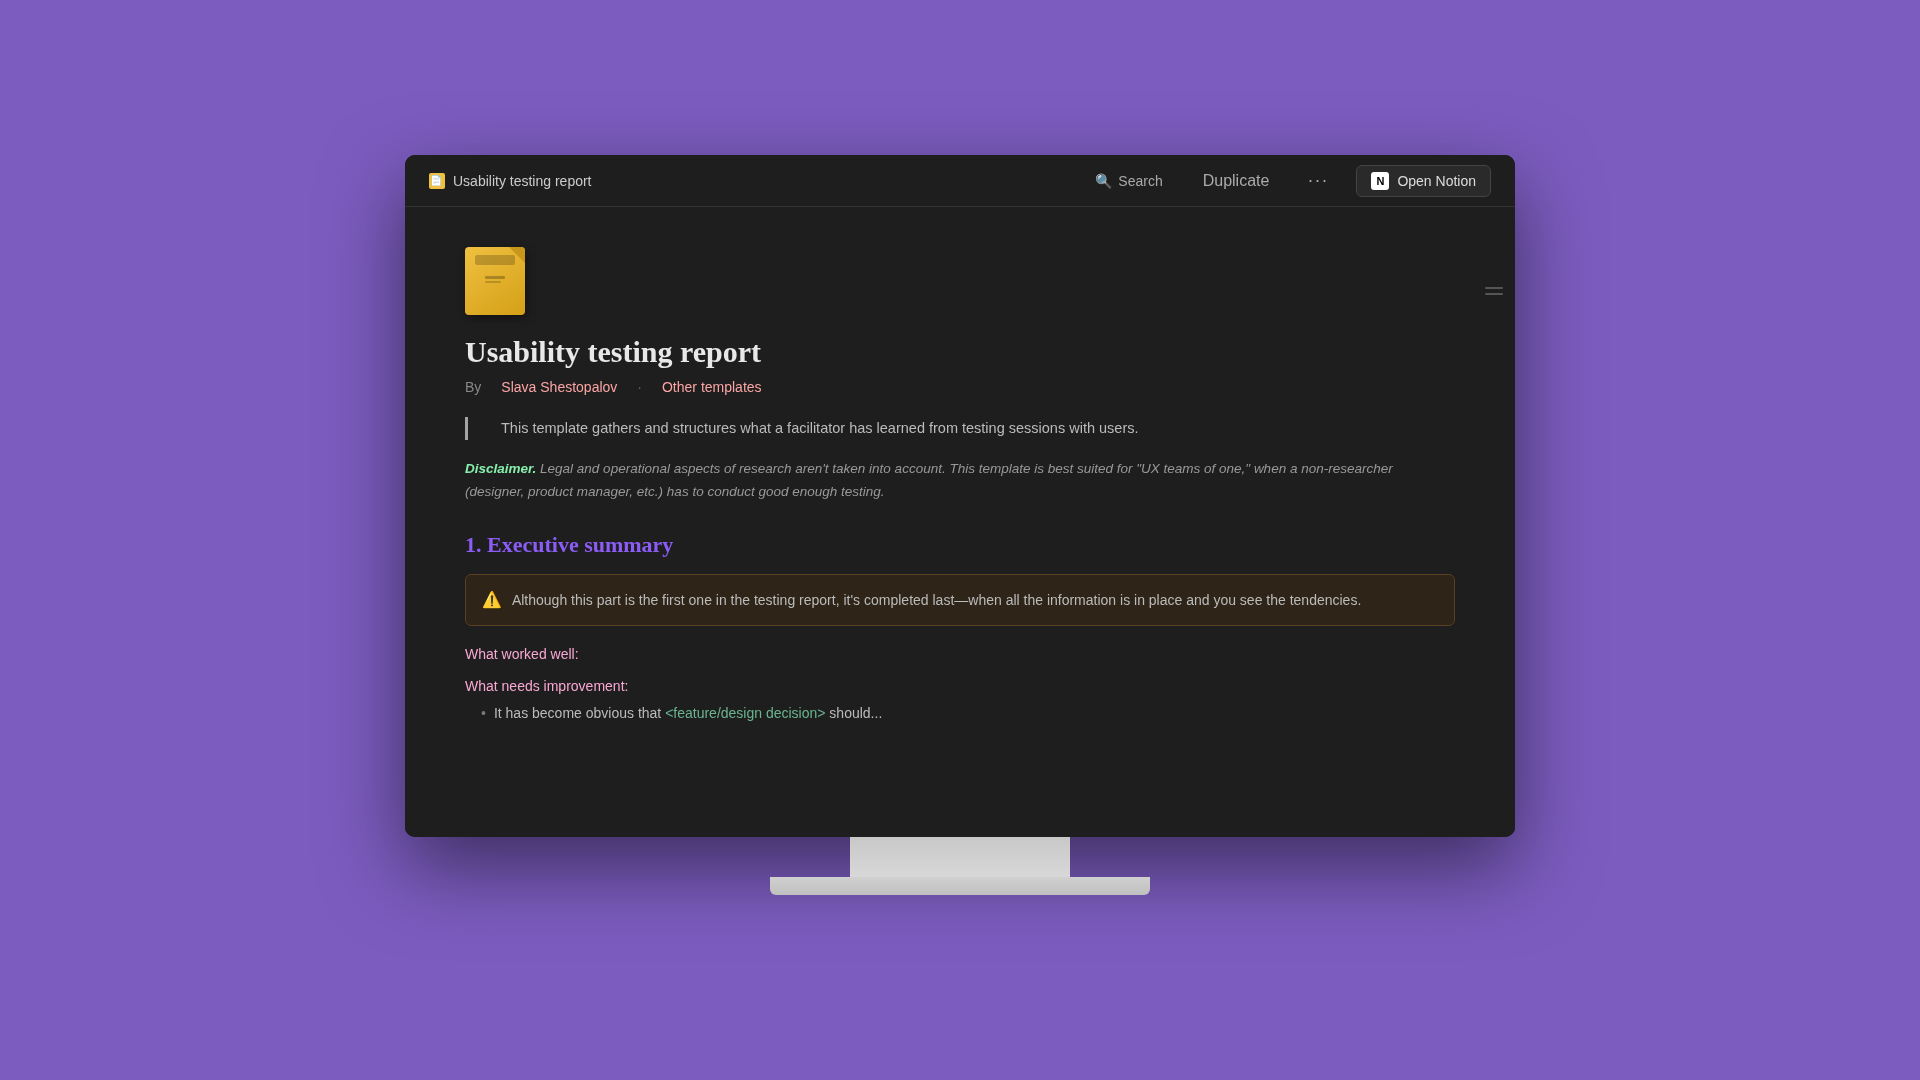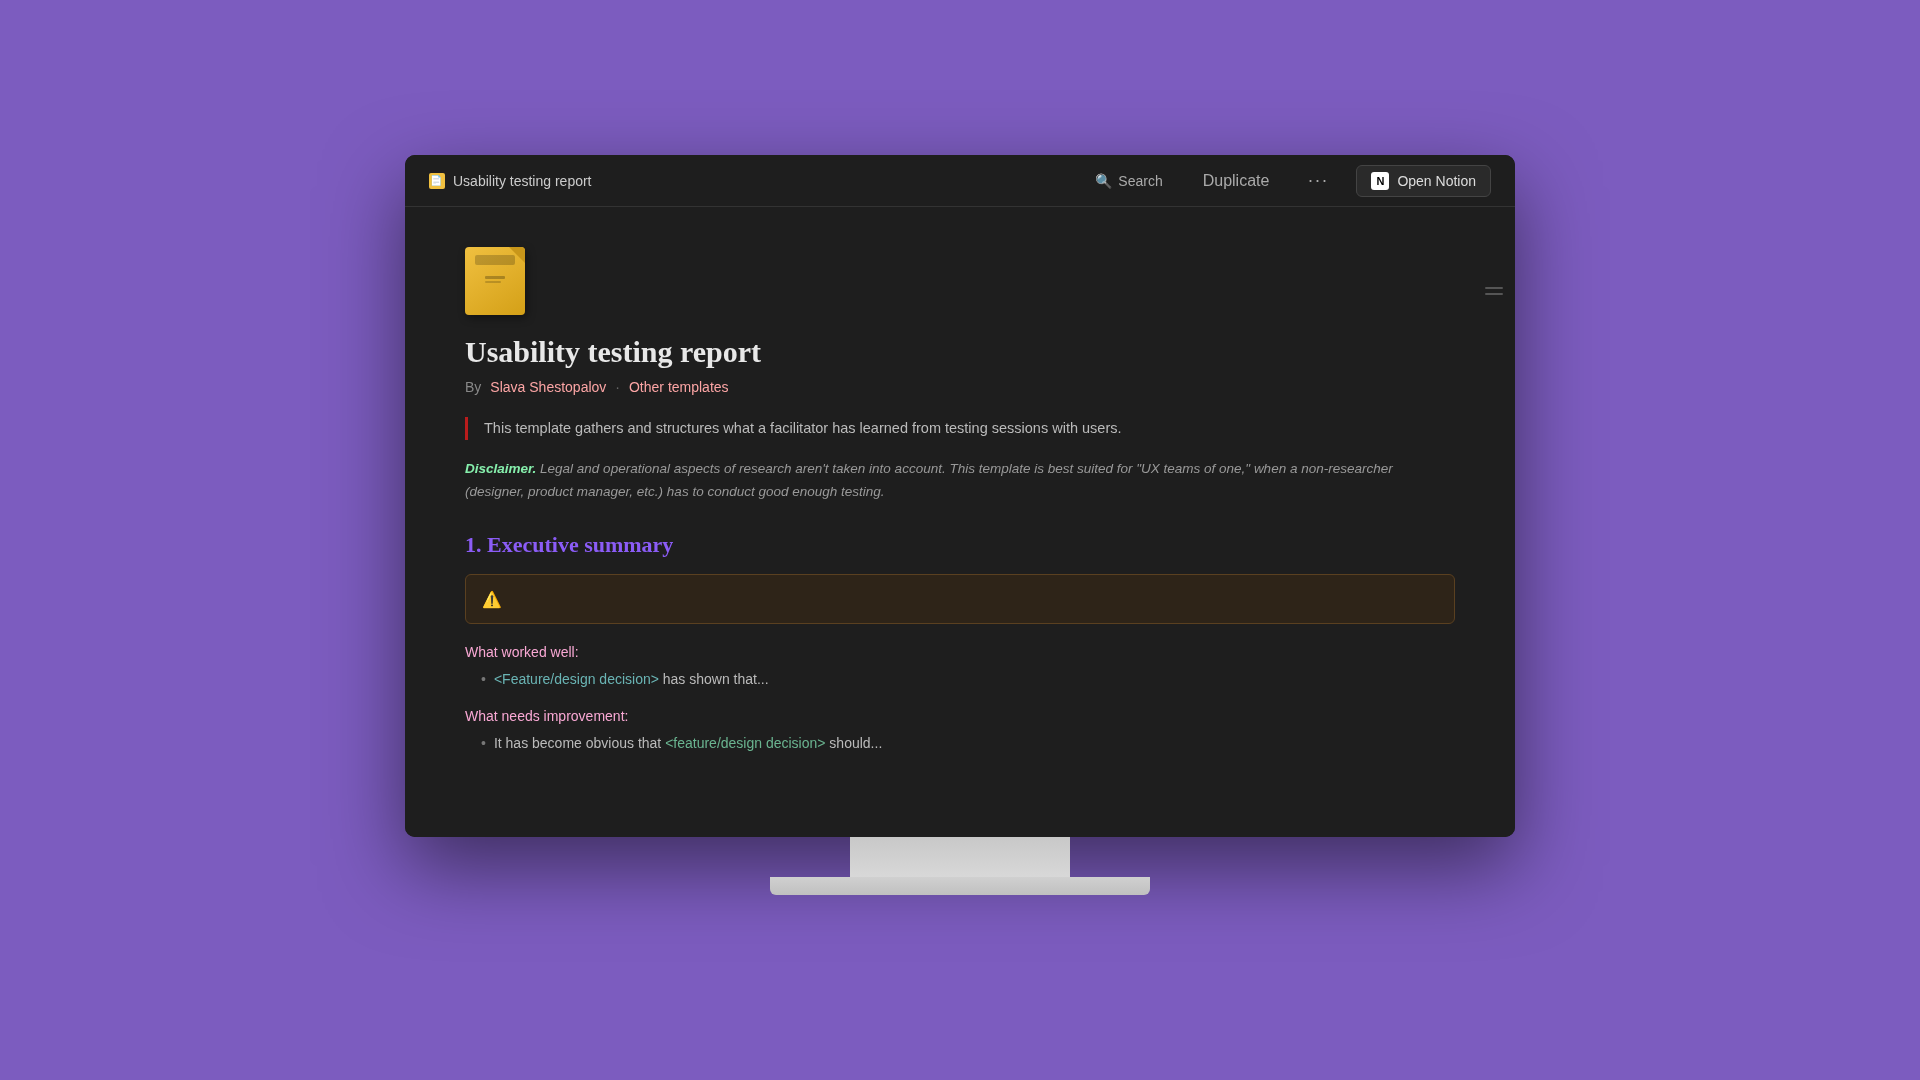--- a/index.html
+++ b/index.html
@@ -174,35 +174,35 @@
       margin-bottom: 10px;
       font-family: Georgia, serif;
     }
 
     .doc-byline {
       font-size: 14px;
       color: #888;
       margin-bottom: 22px;
       display: flex;
       align-items: center;
-      gap: 9px;
+      gap: 20px;
     }
 
     .byline-link {
       color: #fca5a5;
       text-decoration: none;
     }
 
     .byline-dot {
       color: #666;
     }
 
     .blockquote-section {
-      border-left: 3px solid #b91c1c;
-      padding-left: 16px;
+      border-left: 3px solid #a3a3a3;
+      padding-left: 33px;
       margin-bottom: 18px;
     }
 
     .blockquote-text {
       color: #bbb;
       font-size: 14.5px;
       line-height: 1.6;
     }
 
     .disclaimer-text {
@@ -399,30 +399,25 @@
 
       <p class="disclaimer-text">
         <strong>Disclaimer.</strong>
         <span>Legal and operational aspects of research aren't taken into account. This template is best suited for "UX teams of one," when a non-researcher (designer, product manager, etc.) has to conduct good enough testing.</span>
       </p>
 
       <h2 class="section-heading">1. Executive summary</h2>
 
       <div class="callout-box">
         <span class="callout-icon">⚠️</span>
+        <p class="callout-text">Although this part is the first one in the testing report, it's completed last—when all the information is in place and you see the tendencies.</p>
       </div>
 
       <p class="subsection-label">What worked well:</p>
       <ul class="bullet-list">
-        <li>
-          <span>
-            <a class="inline-link" href="#">&lt;Feature/design decision&gt;</a>
-            <span> has shown that...</span>
-          </span>
-        </li>
       </ul>
 
       <p class="subsection-label">What needs improvement:</p>
       <ul class="bullet-list">
         <li>
           <span>
             <span>It has become obvious that </span>
             <a class="inline-link-green" href="#">&lt;feature/design decision&gt;</a>
             <span> should...</span>
           </span>

